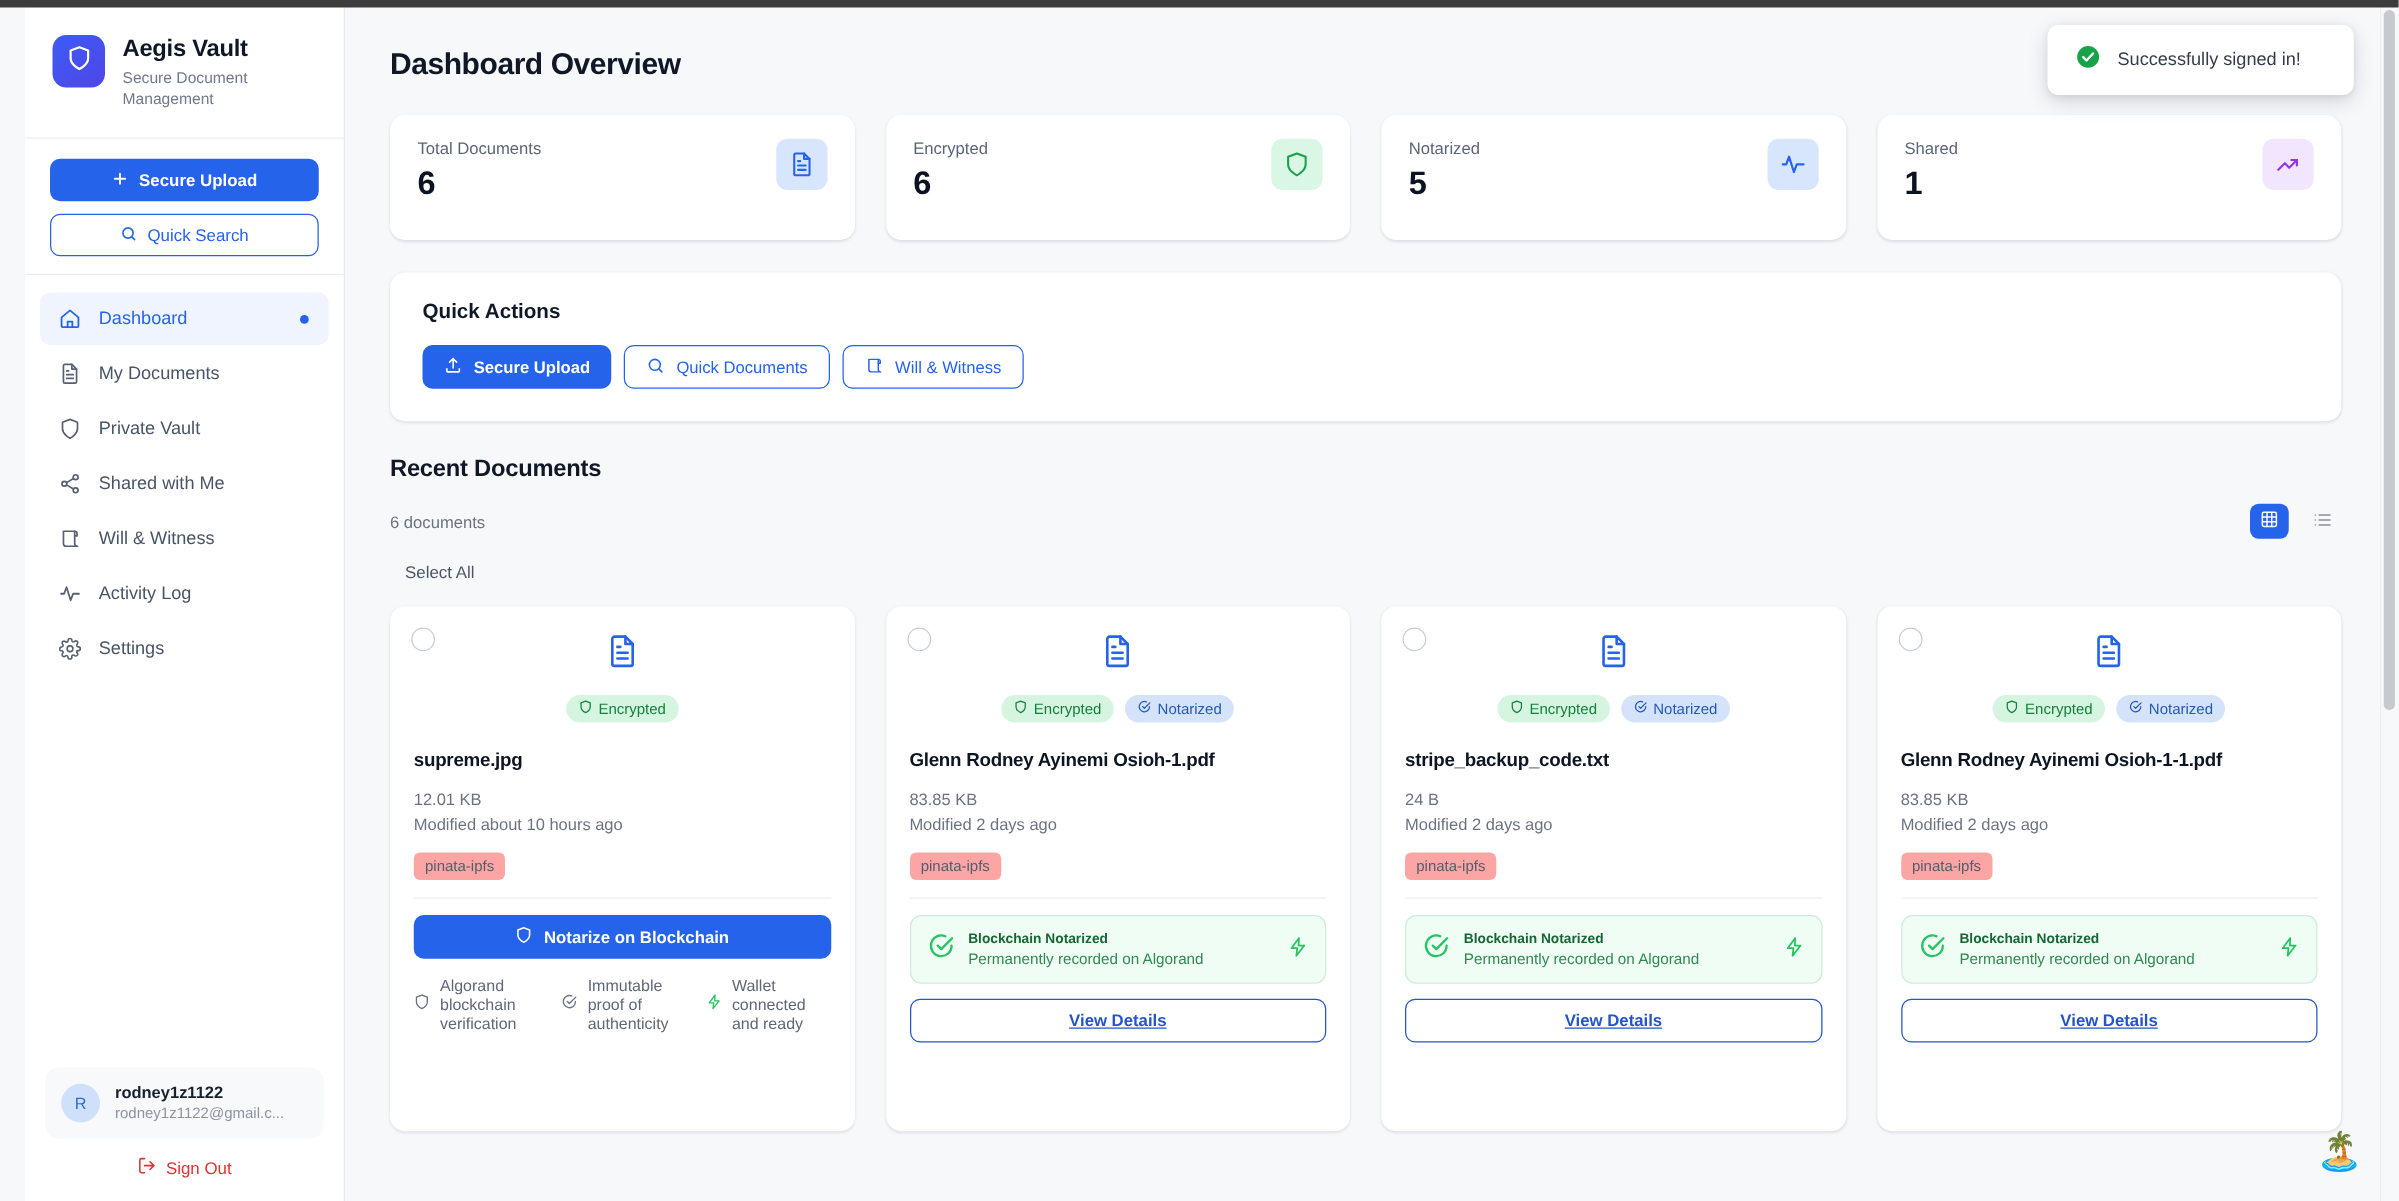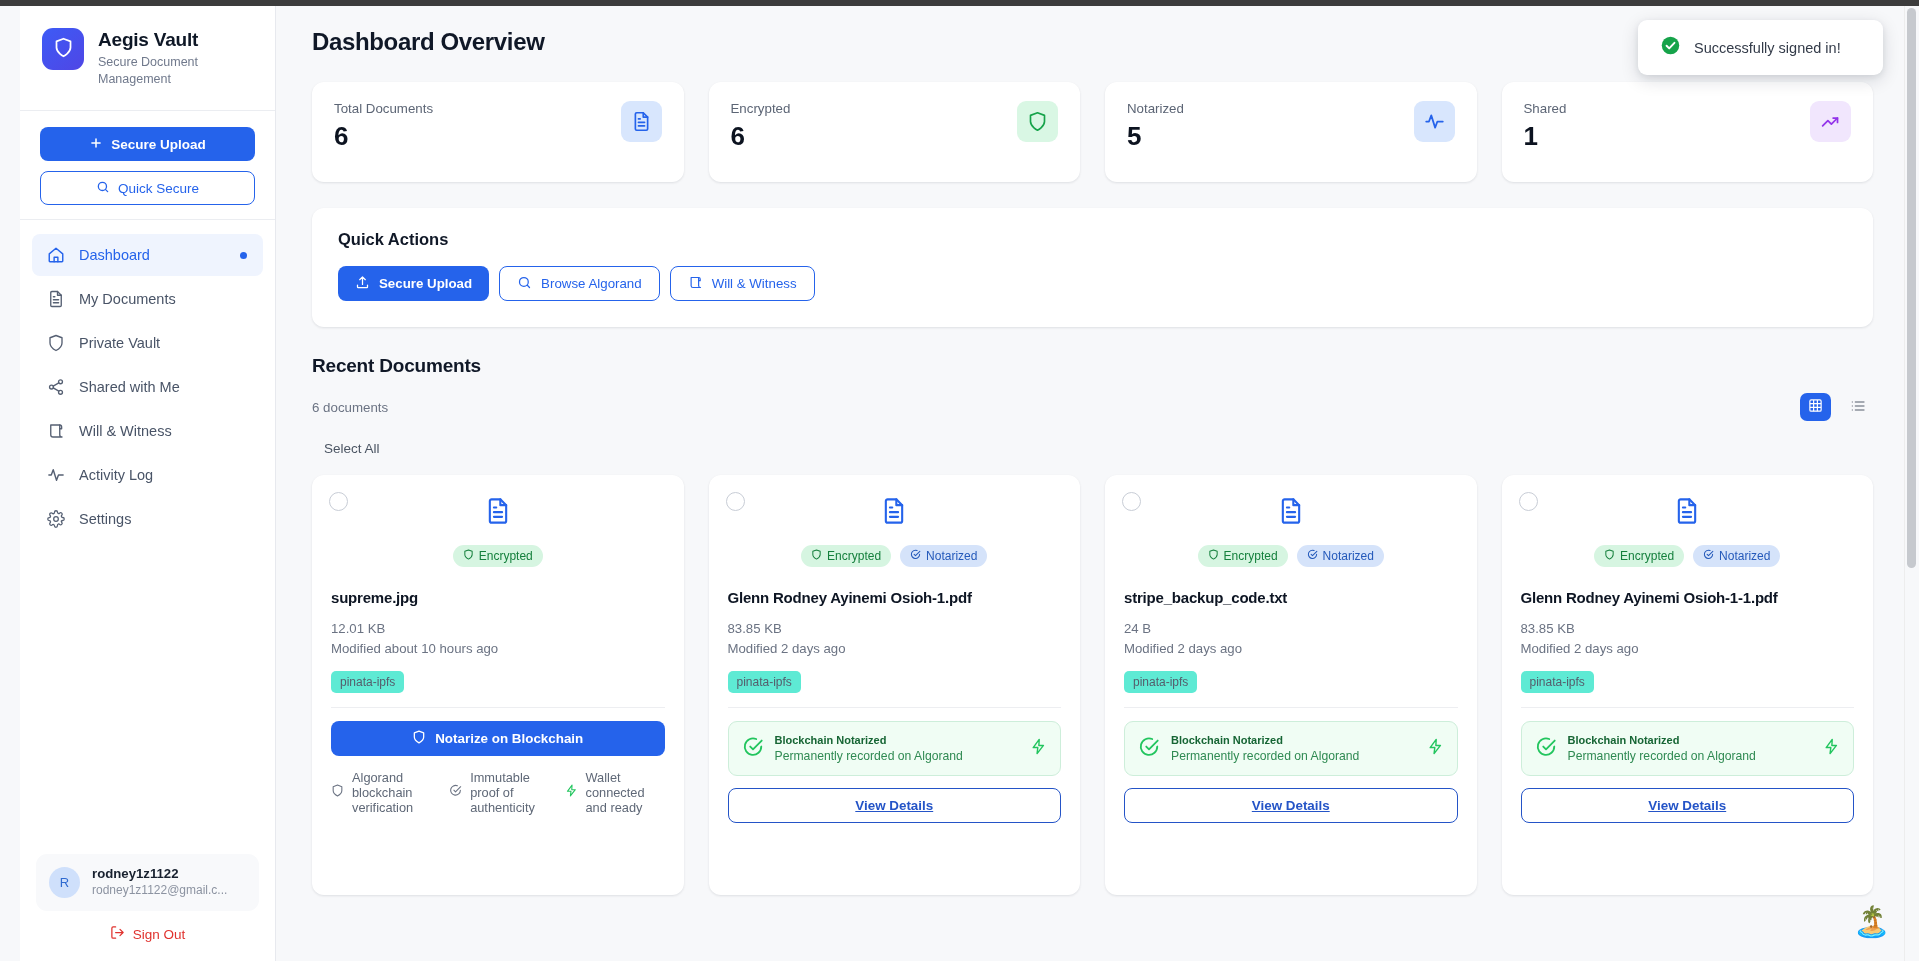--- a/index.html
+++ b/index.html
@@ -72,21 +72,21 @@
     color: #2f6ad0; font-size: 13px; display: flex; align-items: center; justify-content: center; flex: 0 0 31px;
   }
   .user-name { font-size: 13.2px; font-weight: bold; color: #18212f; line-height: 1.25; }
   .user-mail { font-size: 12px; color: #8c93a1; line-height: 1.3; margin-top: 1px; white-space: nowrap; overflow: hidden; }
   .sign-out {
     margin-top: 14px; display: flex; align-items: center; justify-content: center; gap: 8px;
     font-size: 13.5px; color: #e0322e; cursor: pointer; background: none; border: none; width: 100%;
   }
 
   
-  .main { flex: 1 1 auto; height: 961px; background: #f7f8fa; padding: 6px 0 0 0; overflow: hidden; position: relative; }
+  .main { flex: 1 1 auto; height: 961px; background: #f7f8fa; padding: 16px 0 0 0; overflow: hidden; position: relative; }
   .main-inner { padding: 22px 46px 0 36px; height: 955px; }
 
   .page-title { font-size: 24px; font-weight: bold; color: #101827; letter-spacing: -0.35px; margin-bottom: 26px; }
 
   
   .stats-row { display: grid; grid-template-columns: repeat(4, 1fr); gap: 25px; margin-bottom: 26px; }
   .stat-card {
     background: #fff; border-radius: 12px; padding: 19px 22px;
     box-shadow: 0 1px 3px rgba(16,24,40,.07), 0 1px 2px rgba(16,24,40,.04);
     display: flex; align-items: flex-start; justify-content: space-between; height: 100px;
@@ -138,21 +138,21 @@
   .badges { display: flex; gap: 9px; justify-content: center; margin-bottom: 22px; flex-wrap: wrap; }
   .badge {
     display: inline-flex; align-items: center; gap: 5px; height: 22px; padding: 0 10px;
     border-radius: 11px; font-size: 12px;
   }
   .badge-enc { background: #d6f5e1; color: #15803d; }
   .badge-not { background: #d5e3fa; color: #2459ba; }
   .doc-name { font-size: 15px; font-weight: bold; color: #0d1523; margin-bottom: 11px; line-height: 1.25; letter-spacing: -0.2px; }
   .doc-size { font-size: 13.2px; color: #6b7383; line-height: 1.55; }
   .doc-mod { font-size: 13.2px; color: #6b7383; line-height: 1.55; margin-bottom: 11px; }
-  .doc-tag { display: inline-block; background: #5eead4; color: #555d6c; font-size: 12px; padding: 4px 9px; border-radius: 5px; }
+  .doc-tag { display: inline-block; background: #fca5a5; color: #555d6c; font-size: 12px; padding: 4px 9px; border-radius: 5px; }
   .doc-sep { height: 1px; background: #edeef1; margin: 14px 0 13px 0; }
 
   .notarize-btn {
     width: 100%; height: 35px; border-radius: 8px; background: #2563eb; color: #fff; border: none;
     font-size: 13.4px; font-weight: bold; display: flex; align-items: center; justify-content: center; gap: 9px; cursor: pointer;
   }
   .feature-list { margin-top: 14px; display: flex; flex-direction: row; gap: 6px; }
   .feature-row { display: flex; align-items: center; gap: 8px; font-size: 12.8px; color: #5f6877; }
   .feature-row.green { color: #5f6877; }
 
@@ -223,21 +223,21 @@
         </span>
         <span>Secure Upload</span>
       </button>
       <button class="btn-quick-search">
         <span>
           <svg width="14" height="14" viewBox="0 0 24 24" fill="none" stroke="#2563eb" stroke-width="2.2" stroke-linecap="round">
               <circle cx="11" cy="11" r="7"></circle>
               <path d="M20 20l-3.5-3.5"></path>
             </svg>
         </span>
-        <span>Quick Secure</span>
+        <span>Quick Search</span>
       </button>
     </div>
 
     <div class="side-divider"></div>
 
     <nav class="side-nav">
 
       <div class="nav-item active">
         <span class="nav-ico">
           <svg width="18" height="18" viewBox="0 0 24 24" fill="none" stroke="#2563eb" stroke-width="1.9" stroke-linecap="round" stroke-linejoin="round">
@@ -402,21 +402,21 @@
             </span>
             <span>Secure Upload</span>
           </button>
           <button class="qa-btn qa-outline">
             <span>
               <svg width="15" height="15" viewBox="0 0 24 24" fill="none" stroke="#2563eb" stroke-width="2" stroke-linecap="round">
                   <circle cx="11" cy="11" r="7"></circle>
                   <path d="M20 20l-3.5-3.5"></path>
                 </svg>
             </span>
-            <span>Browse Algorand</span>
+            <span>Quick Documents</span>
           </button>
           <button class="qa-btn qa-outline">
             <span>
               <svg width="15" height="15" viewBox="0 0 24 24" fill="none" stroke="#2563eb" stroke-width="1.9" stroke-linecap="round" stroke-linejoin="round">
                   <path d="M5 4h12v13a3 3 0 0 0 3 3H8a3 3 0 0 1-3-3z"></path>
                   <path d="M17 4a2.5 2.5 0 0 1 2.5 2.5V9H17"></path>
                 </svg>
             </span>
             <span>Will &amp; Witness</span>
           </button>

